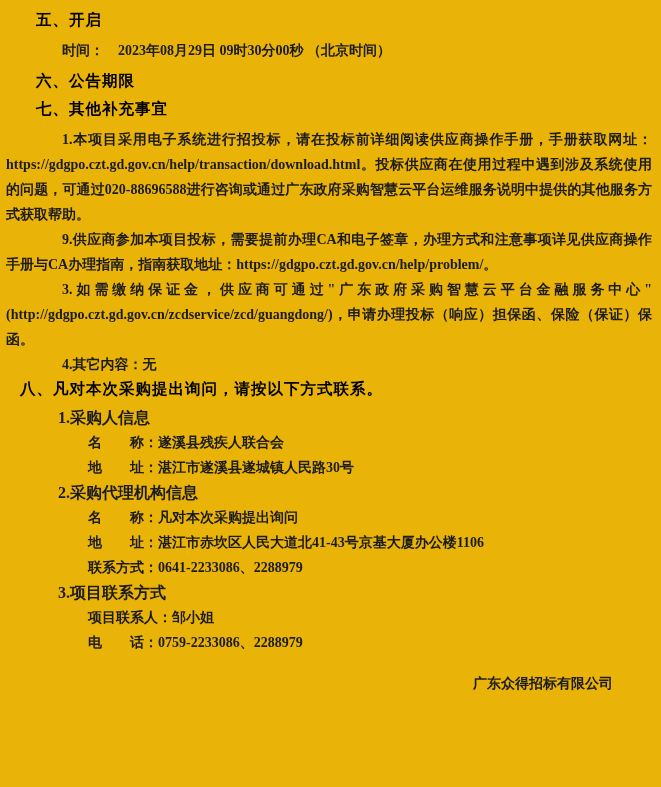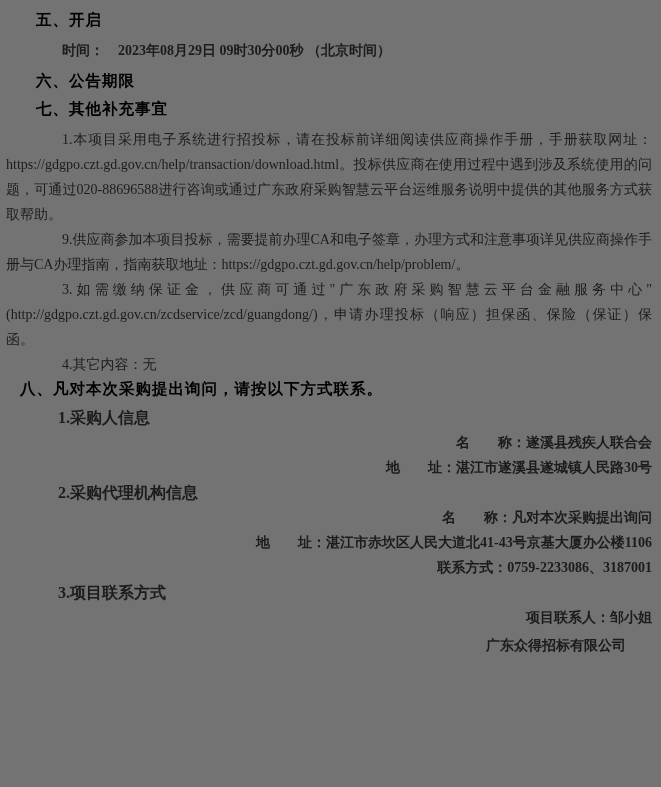--- a/index.html
+++ b/index.html
@@ -1,64 +1,64 @@
 <!DOCTYPE html>
 <html><head>
 <meta charset="utf-8">
 <style>
   html, body { margin: 0; padding: 0; background: #ffffff; }
   .page {
     position: relative;
     width: 661px;
     height: 787px;
     box-sizing: border-box;
-    background: #737373;
+    background: #eab308;
     overflow: hidden;
     padding: 8px 9px 0 6px;
     font-family: "Liberation Serif", "DejaVu Serif", serif;
     color: #1c1c1c;
   }
   .sec-heading {
     font-size: 15.5px;
     font-weight: bold;
     color: #000000;
     letter-spacing: 1px;
     line-height: 20px;
     margin: 8px 0 8px 30px;
   }
   .sec-heading.first { margin-top: 2px; }
   .sec-heading.tight { margin-top: 2px; margin-bottom: 6px; margin-left: 14px; }
   .line, .para {
     font-size: 14px;
     line-height: 25px;
     margin: 0;
+    font-weight: bold;
   }
   .para { text-align: justify; }
   .indent { text-indent: 56px; }
   .b { font-weight: bold; }
   .sub-title {
     font-size: 16px;
     font-weight: bold;
     line-height: 25px;
     margin: 0 0 0 52px;
   }
   .contact {
     font-size: 14px;
     font-weight: bold;
     line-height: 25px;
     margin: 0 0 0 82px;
-    text-align: right;
   }
   .signature {
     text-align: right;
     padding-right: 22px;
     font-size: 14px;
     font-weight: bold;
   }
-  .signature p { margin: 4px; line-height: 24px; }
+  .signature p { margin: 17px; line-height: 24px; }
 </style>
 </head>
 <body>
 
 <div class="page">
 
   <h2 class="sec-heading first">五、开启</h2>
   <p class="line indent b">时间：　2023年08月29日 09时30分00秒 （北京时间）</p>
 
   <h2 class="sec-heading">六、公告期限</h2>
@@ -74,26 +74,27 @@
   <div>
     <p class="sub-title">1.采购人信息</p>
     <p class="contact">名　　称：遂溪县残疾人联合会</p>
     <p class="contact">地　　址：湛江市遂溪县遂城镇人民路30号</p>
   </div>
 
   <div>
     <p class="sub-title">2.采购代理机构信息</p>
     <p class="contact">名　　称：凡对本次采购提出询问</p>
     <p class="contact">地　　址：湛江市赤坎区人民大道北41-43号京基大厦办公楼1106</p>
-    <p class="contact">联系方式：0759-2233086、3187001</p>
+    <p class="contact">联系方式：0641-2233086、2288979</p>
   </div>
 
   <div>
     <p class="sub-title">3.项目联系方式</p>
     <p class="contact">项目联系人：邹小姐</p>
+    <p class="contact">电　　话：0759-2233086、2288979</p>
   </div>
 
   <div class="signature">
     <p>广东众得招标有限公司</p>
 
   </div>
 
 </div>
 
 </body></html>

